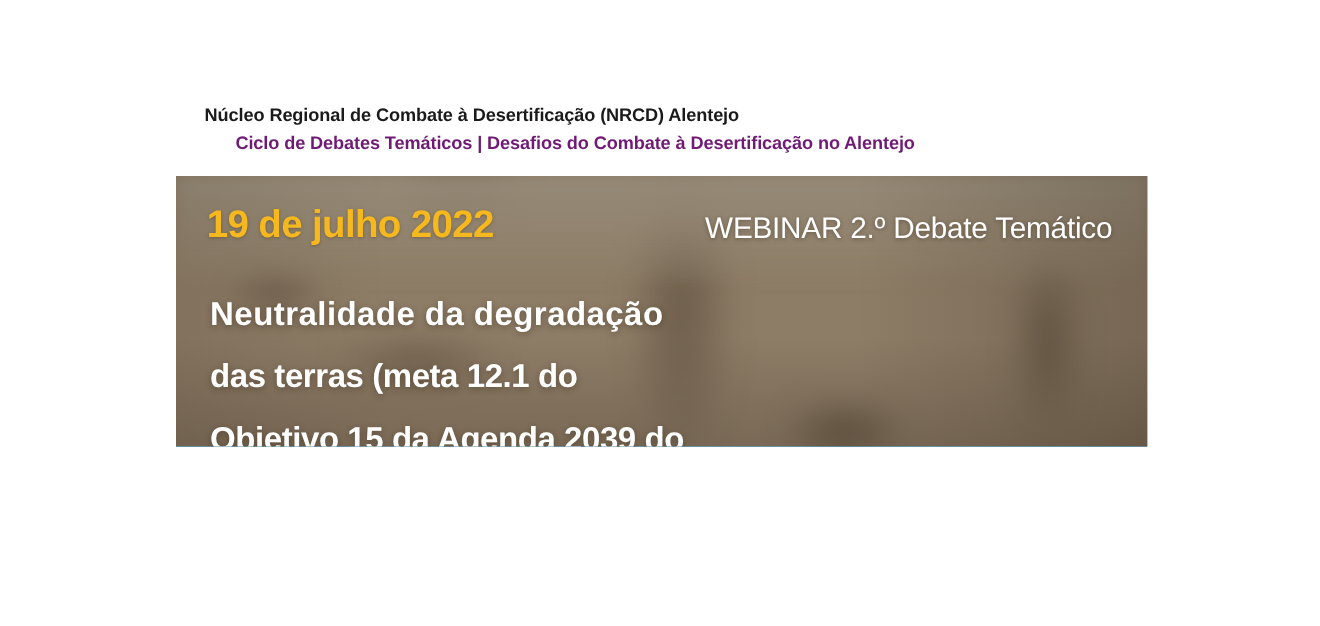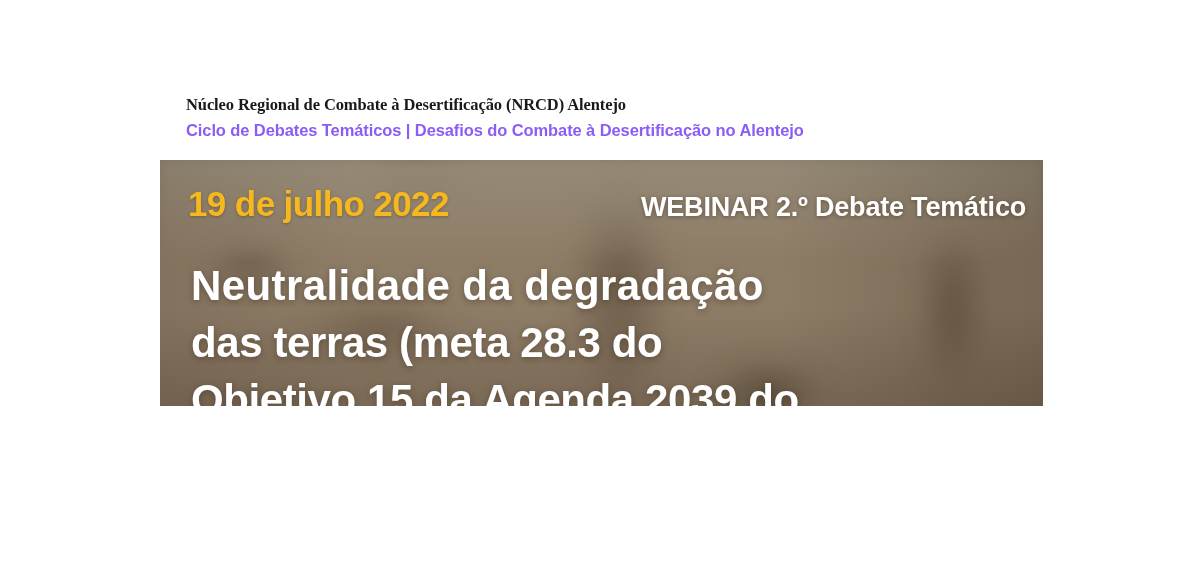--- a/index.html
+++ b/index.html
@@ -28,30 +28,30 @@
     top: 94px;
     width: 840px;
   }
   .header-line1 {
     font-size: 16.5px;
     font-weight: bold;
     color: #1a1a1a;
     letter-spacing: -0.1px;
     line-height: 22px;
     white-space: nowrap;
-    font-family: Liberation Serif, serif;
   }
   .header-line2 {
     font-size: 16.5px;
     font-weight: bold;
-    color: #8b5cf6;
+    color: #701a75;
     letter-spacing: -0.1px;
     line-height: 22px;
     margin-top: 3px;
     white-space: nowrap;
+    margin-left: 28px;
   }
 
   
   .banner {
     position: absolute;
     left: 160px;
     top: 160px;
     width: 883px;
     height: 246px;
     overflow: hidden;
@@ -121,33 +121,33 @@
     letter-spacing: -0.6px;
     line-height: 40px;
     white-space: nowrap;
     text-shadow: 0 1px 3px rgba(60,40,20,0.35);
   }
   .webinar-text {
     position: absolute;
     left: 481px;
     top: 30px;
     font-size: 27px;
-    font-weight: bold;
+    font-weight: normal;
     color: #ffffff;
     letter-spacing: -0.2px;
     line-height: 34px;
     white-space: nowrap;
     text-shadow: 0 1px 4px rgba(50,34,18,0.45);
   }
   .title-text {
     position: absolute;
     left: 31px;
     top: 97px;
     width: 830px;
-    font-size: 42px;
+    font-size: 30px;
     font-weight: bold;
     color: #ffffff;
     line-height: 57px;
     letter-spacing: -0.4px;
     text-shadow: 0 2px 6px rgba(50,34,18,0.40);
   }
   .title-text .tline {
     display: block;
     white-space: nowrap;
   }
@@ -171,20 +171,20 @@
     <div class="banner-vignette"></div>
 
     <div class="banner-content">
 
       <div class="date-text">19 de julho 2022</div>
 
       <div class="webinar-text">WEBINAR 2.º Debate Temático</div>
 
       <div class="title-text">
         <span class="tline">Neutralidade da degradação</span>
-        <span class="tline">das terras (meta 28.3 do</span>
+        <span class="tline">das terras (meta 12.1 do</span>
         <span class="tline">Objetivo 15 da Agenda 2039 do</span>
       </div>
 
     </div>
   </div>
 
 </div>
 
 </body></html>

